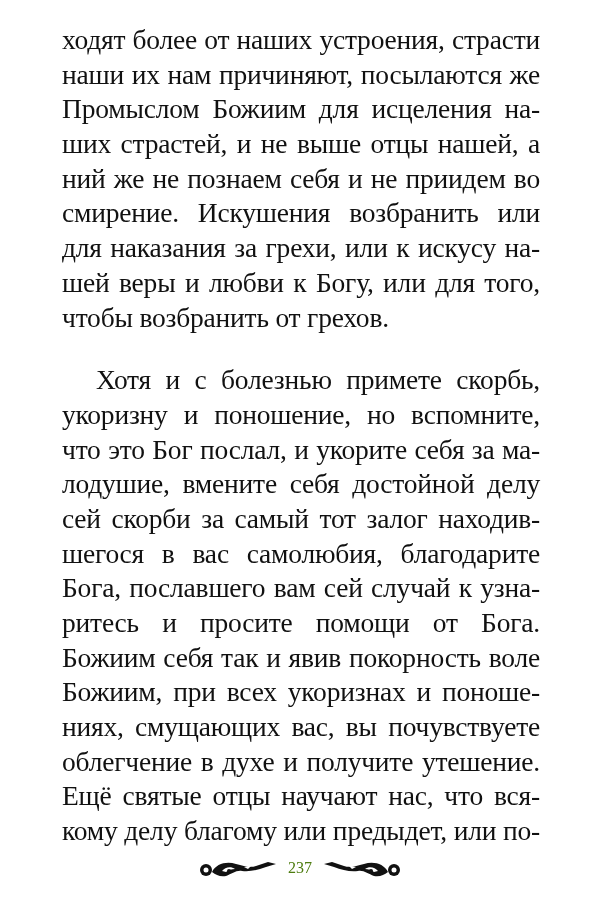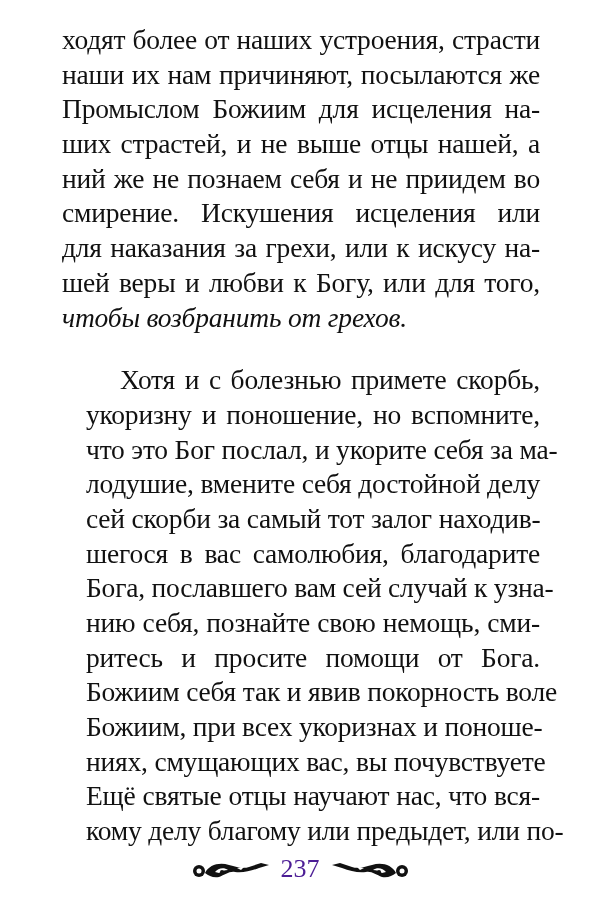--- a/index.html
+++ b/index.html
@@ -30,79 +30,77 @@
     }
     .line {
       display: block;
       white-space: nowrap;
       text-align: justify;
       text-align-last: justify;
       height: 34.7px;
     }
     .line.last {
       text-align-last: left;
-      font-style: italic;
     }
     .line.indent {
       padding-left: 34px;
     }
     .paragraph + .paragraph {
       margin-top: 28px;
-      margin-left: 24px;
     }
     .footer {
       position: absolute;
       top: 856px;
       left: 0;
       width: 600px;
       display: flex;
       justify-content: center;
       align-items: center;
       gap: 10px;
     }
     .page-number {
-      font-size: 26px;
+      font-size: 16px;
       line-height: 1;
-      color: #4c1d95;
+      color: #4d7c0f;
       font-family: "Liberation Serif", serif;
     }
     .ornament {
       display: inline-block;
       width: 80px;
       height: 24px;
     }
   </style>
 </head>
 <body>
 
 <div class="page">
   <p class="paragraph">
     <span class="line">ходят более от наших устроения, страсти</span>
     <span class="line">наши их нам причиняют, посылаются же</span>
     <span class="line">Промыслом Божиим для исцеления на-</span>
     <span class="line">ших страстей, и не выше отцы нашей, а</span>
     <span class="line">ний же не познаем себя и не приидем во</span>
-    <span class="line">смирение. Искушения исцеления или</span>
+    <span class="line">смирение. Искушения возбранить или</span>
     <span class="line">для наказания за грехи, или к искусу на-</span>
     <span class="line">шей веры и любви к Богу, или для того,</span>
     <span class="line last">чтобы возбранить от грехов.</span>
   </p>
   <p class="paragraph">
     <span class="line indent">Хотя и с болезнью примете скорбь,</span>
     <span class="line">укоризну и поношение, но вспомните,</span>
     <span class="line">что это Бог послал, и укорите себя за ма-</span>
     <span class="line">лодушие, вмените себя достойной делу</span>
     <span class="line">сей скорби за самый тот залог находив-</span>
     <span class="line">шегося в вас самолюбия, благодарите</span>
     <span class="line">Бога, пославшего вам сей случай к узна-</span>
-    <span class="line">нию себя, познайте свою немощь, сми-</span>
     <span class="line">ритесь и просите помощи от Бога.</span>
     <span class="line">Божиим себя так и явив покорность воле</span>
     <span class="line">Божиим, при всех укоризнах и поноше-</span>
     <span class="line">ниях, смущающих вас, вы почувствуете</span>
+    <span class="line">облегчение в духе и получите утешение.</span>
     <span class="line">Ещё святые отцы научают нас, что вся-</span>
     <span class="line">кому делу благому или предыдет, или по-</span>
   </p>
 </div>
 
 <div class="footer">
   <svg class="ornament" viewBox="0 0 80 24" xmlns="http://www.w3.org/2000/svg">
     <circle cx="8" cy="14" r="6" fill="#111"></circle>
     <circle cx="8" cy="14" r="2.5" fill="#fff"></circle>
     <path d="M14 16 C18 8, 28 5, 38 8 C46 10, 52 12, 58 10 L70 6 L78 8 L68 11 C60 14, 52 16, 44 15 C38 14, 34 18, 28 20 C22 21, 18 19, 14 16 Z" fill="#111"></path>

